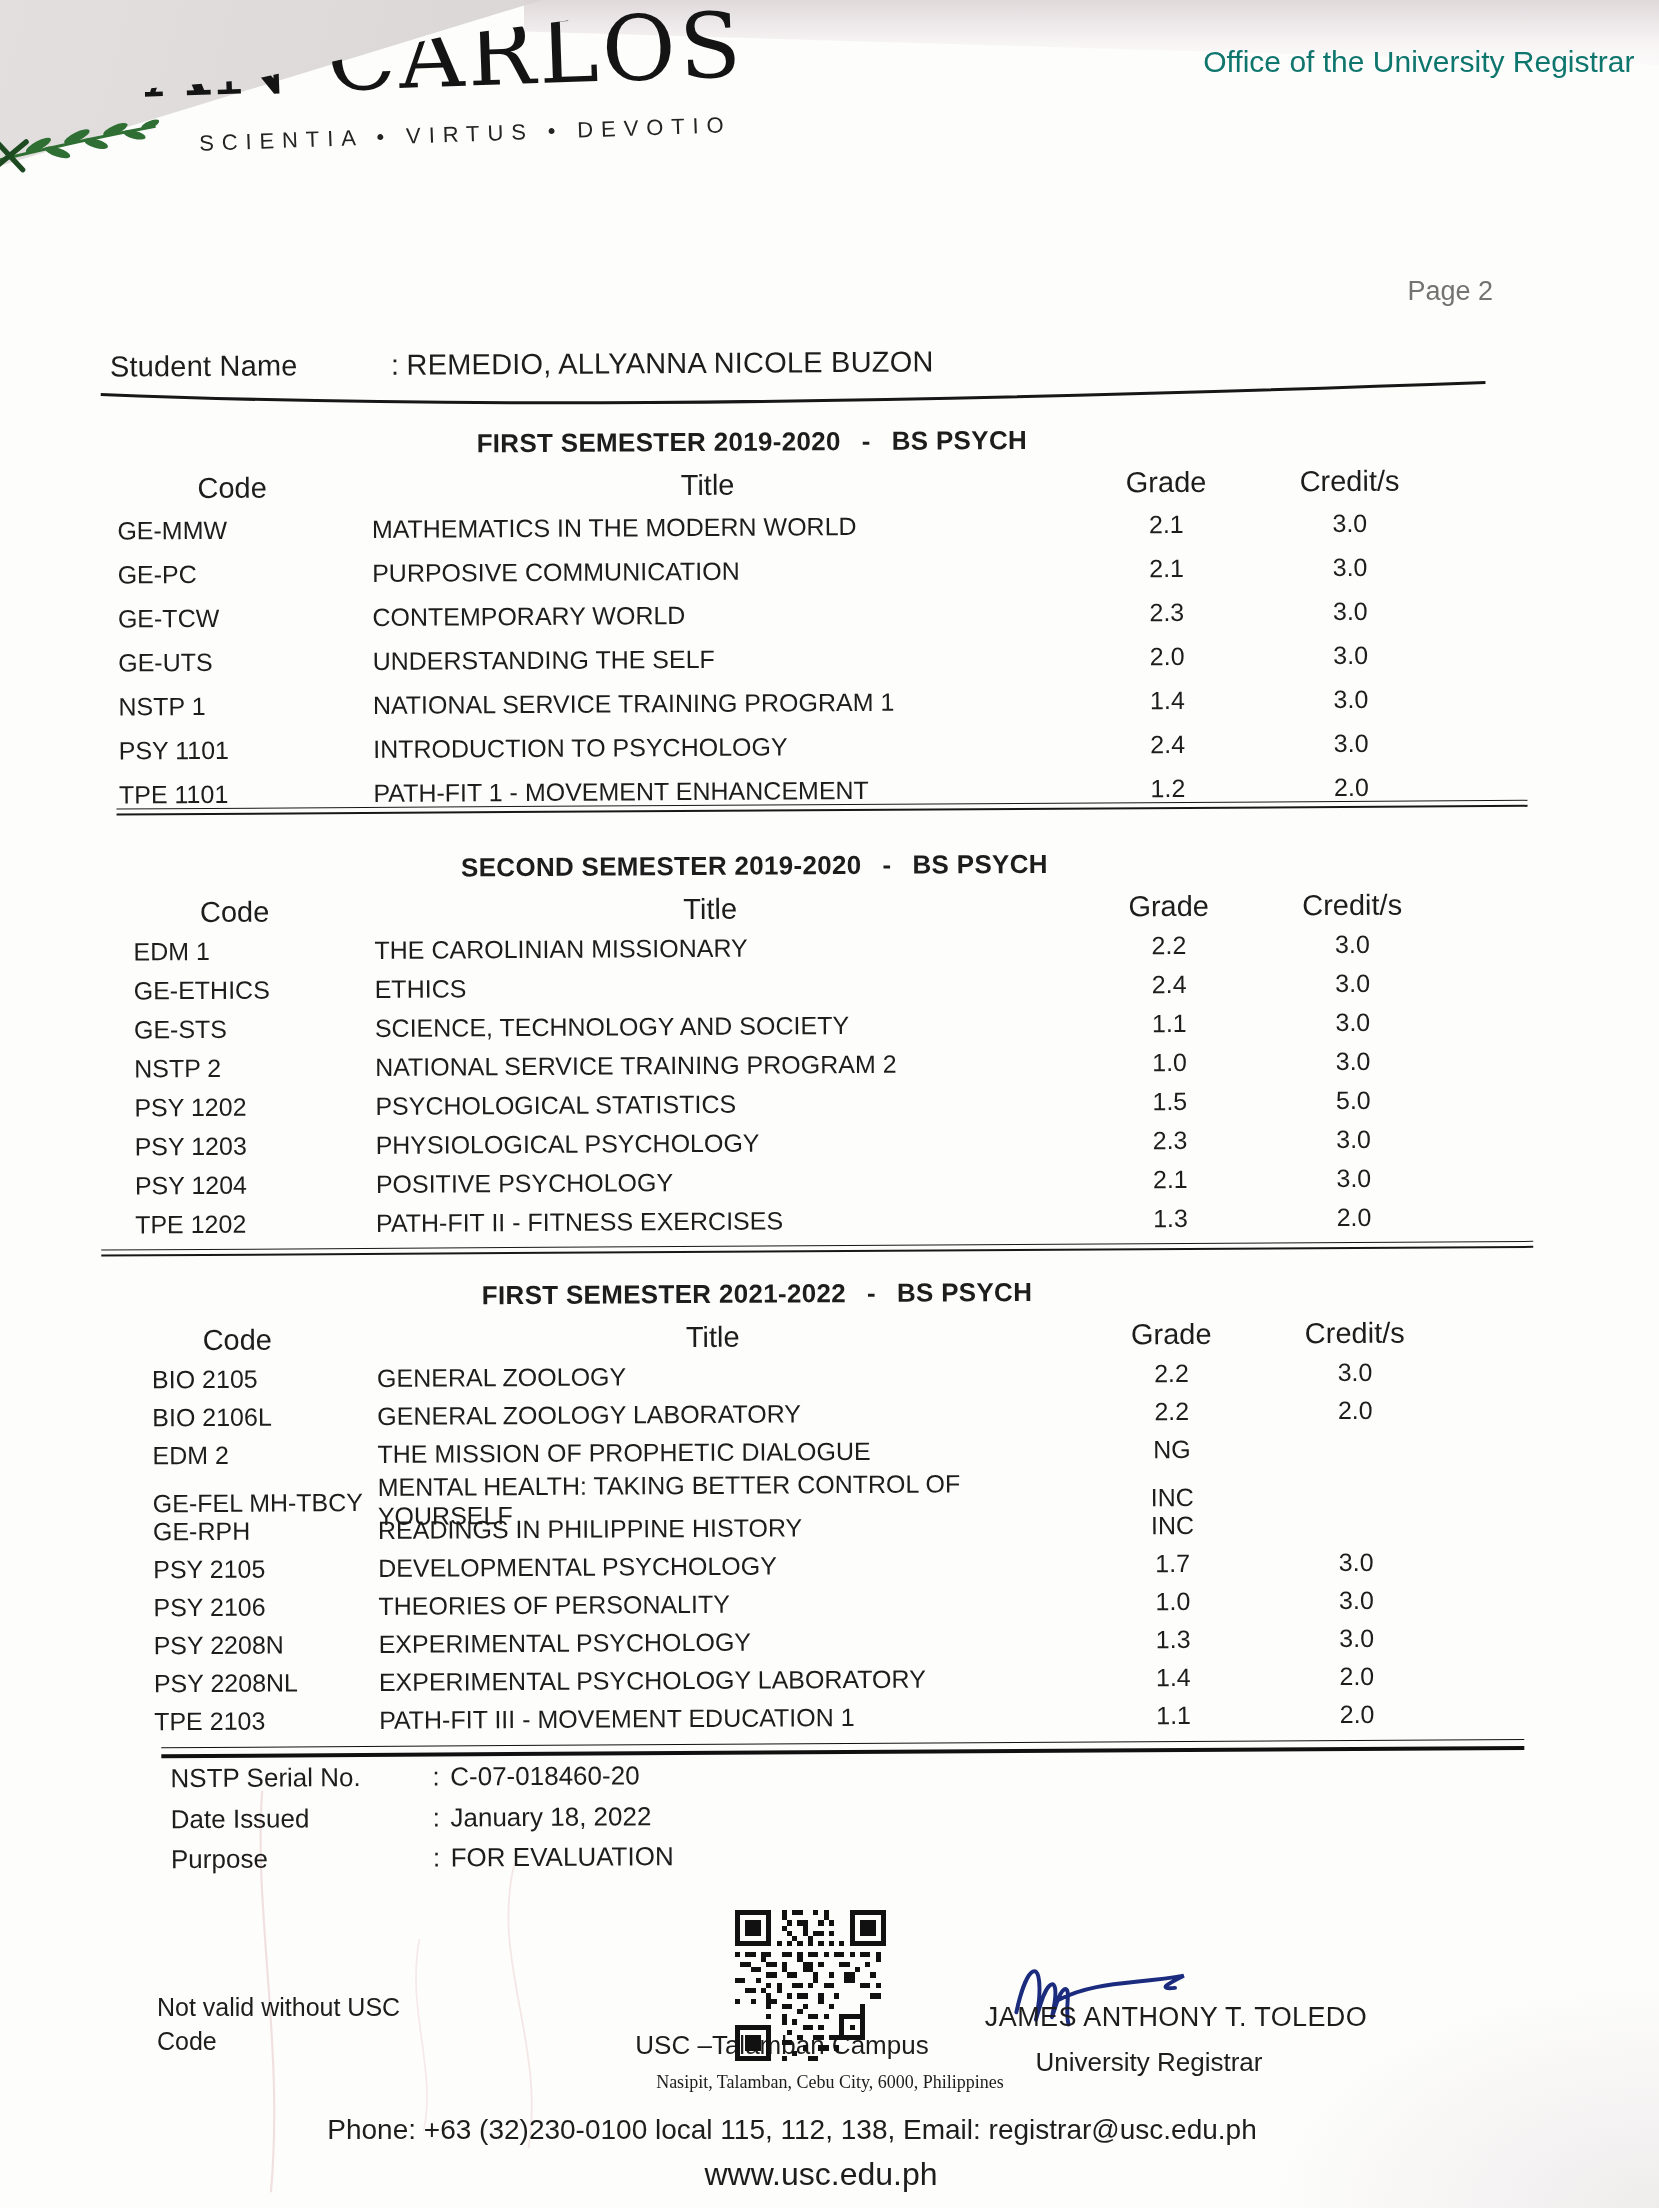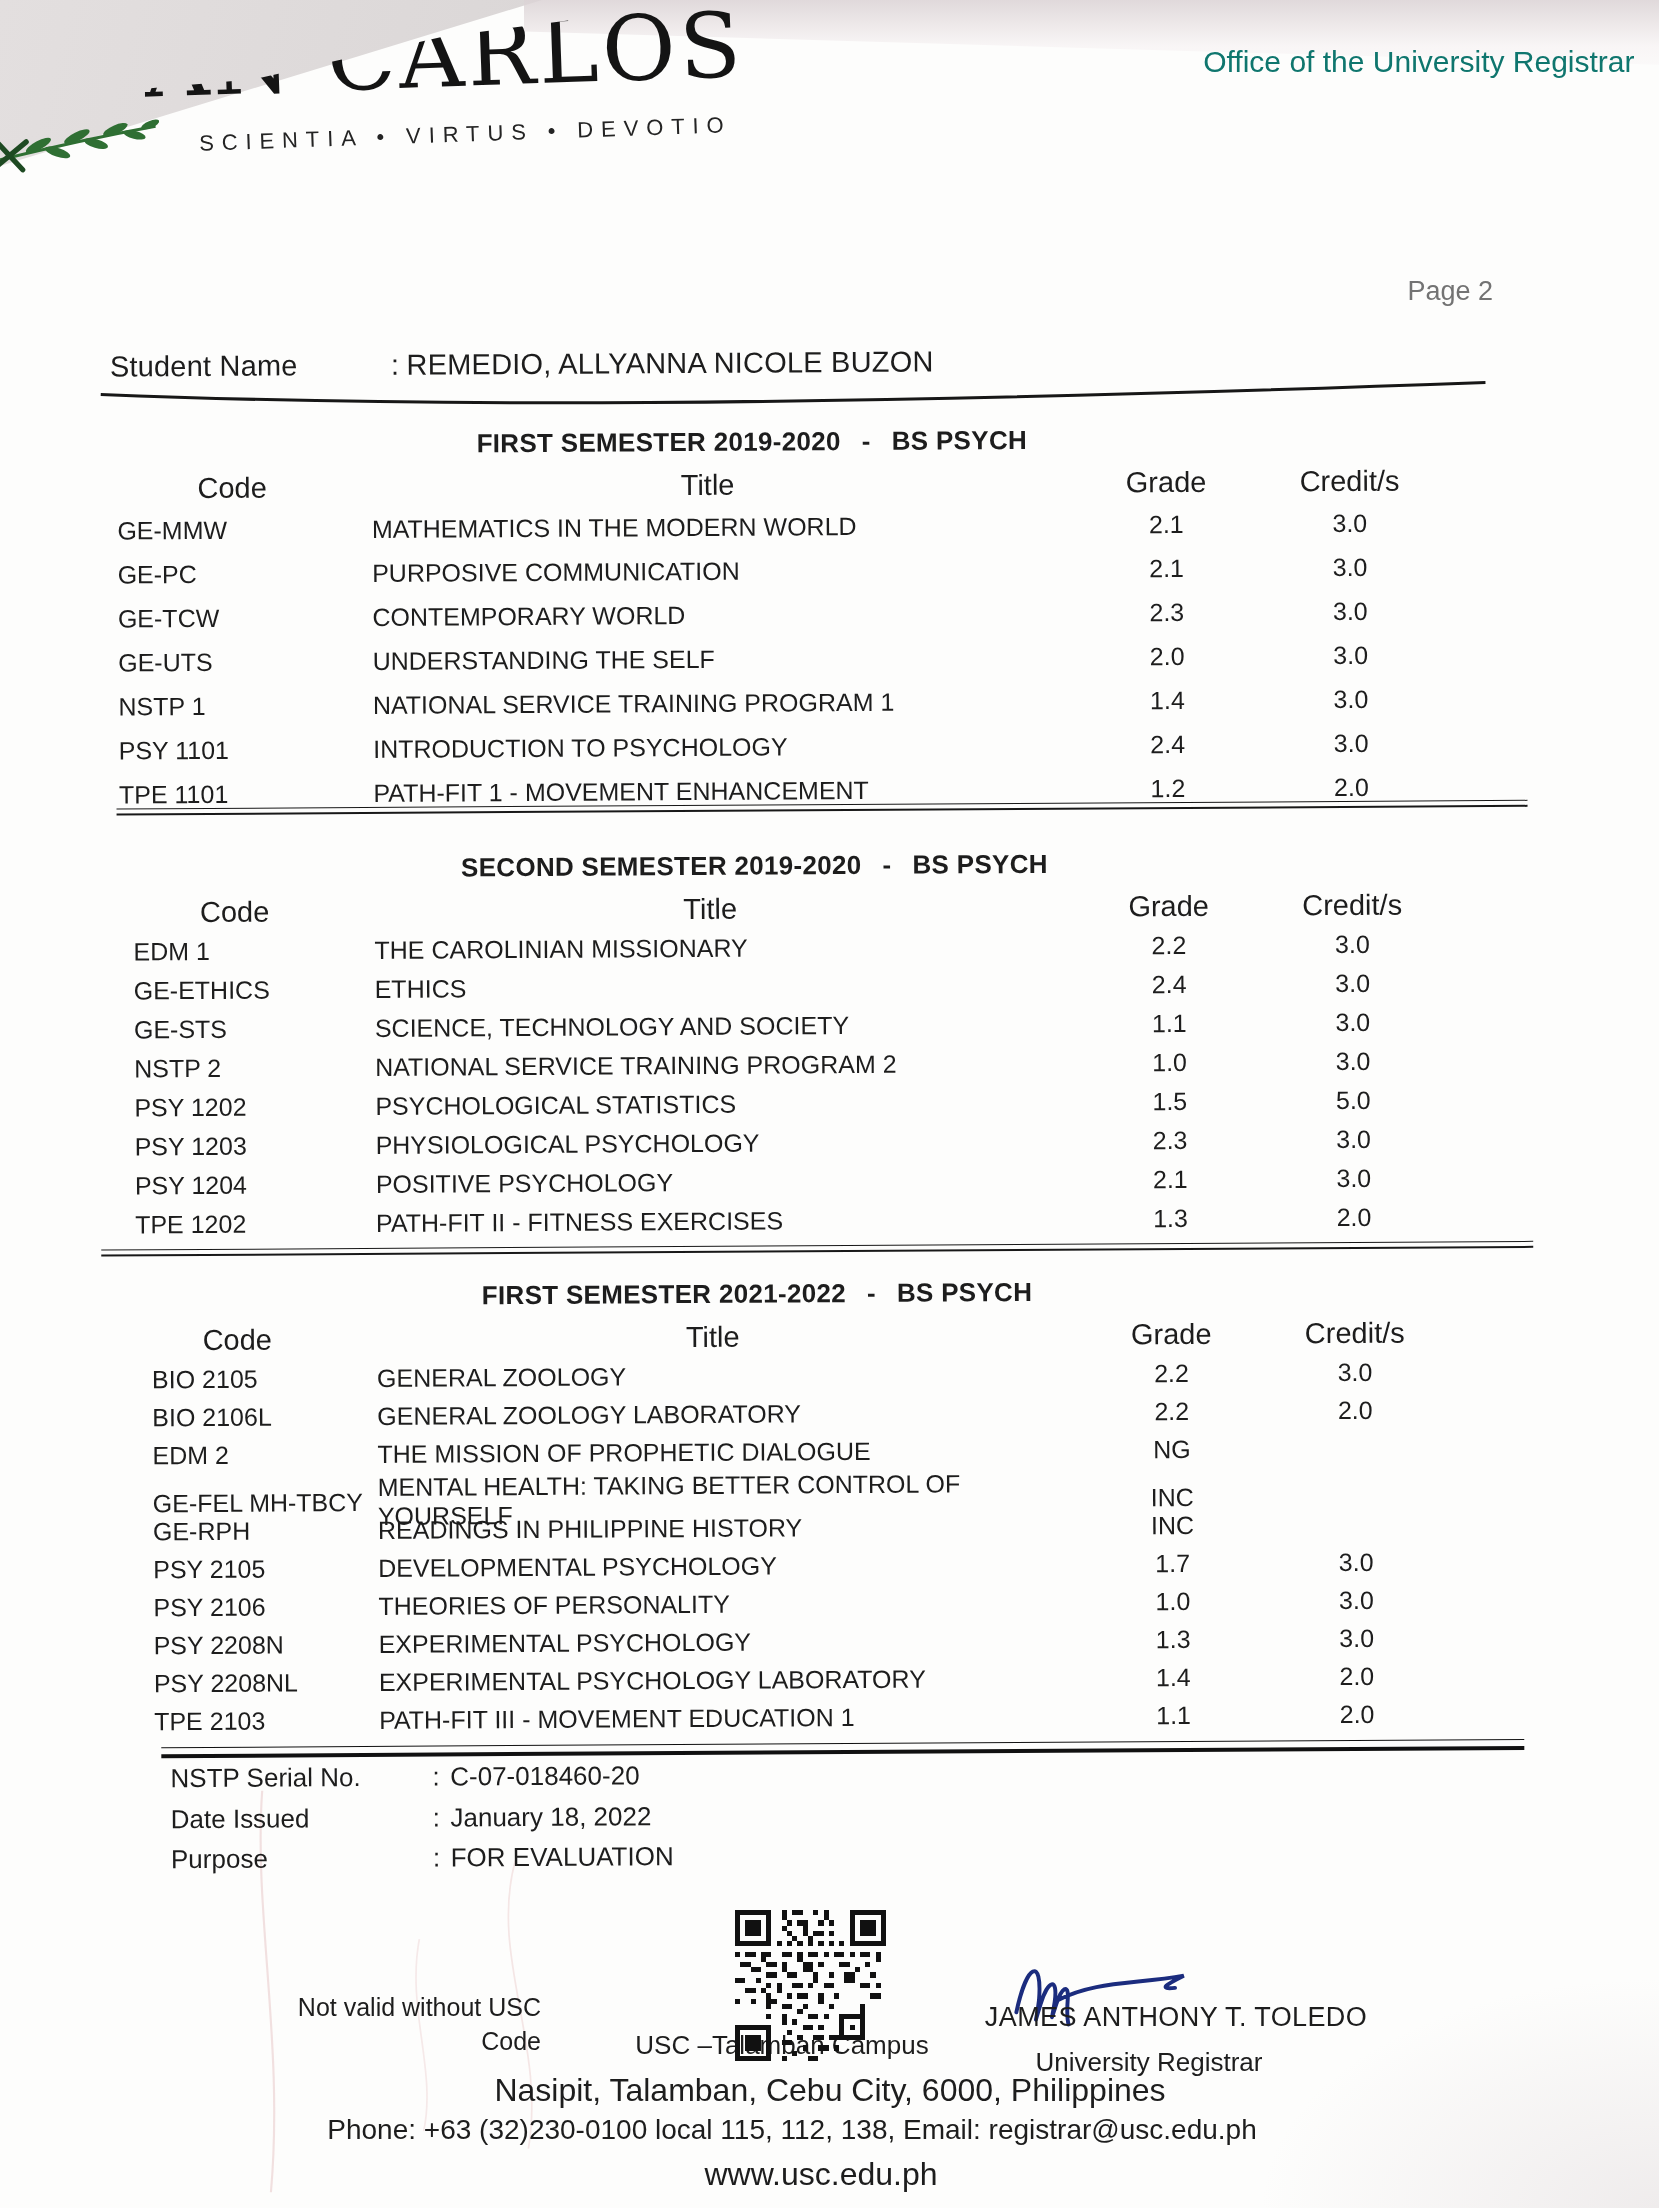--- a/index.html
+++ b/index.html
@@ -60,24 +60,24 @@
   .rule2 { height:7px; border-top:1.7px solid #181818; border-bottom:2.6px solid #181818; }
   .rule2.heavy { height:11.4px; border-top:1.7px solid #111; border-bottom:4.4px solid #111; }
 
   
   .issue-block { left:96px; top:1761px; width:961px; }
   .ifield { display:grid; grid-template-columns:332px auto; font-size:26px; margin-bottom:9.6px; }
   .ifield .flabel { padding-left:70px; }
   .ifield .fcol { display:inline-block; margin-right:10.5px; }
 
   
-  .seal-note { left:157px; top:1990px; width:384px; text-align:right; font-size:25px; line-height:34px; }
+  .seal-note { left:157px; top:1990px; width:384px; text-align:left; font-size:25px; line-height:34px; }
   .qr { left:735px; top:1910px; z-index:3; }
   .campus   { top:2030px; left:782px;  transform:translateX(-50%); font-size:26px; white-space:nowrap; z-index:1; }
-  .address  { top:2072px; left:830px;  transform:translateX(-50%); font-size:32px; white-space:nowrap; }
+  .address  { top:2072px; left:830px;  transform:translateX(-50%); font-size:18px; white-space:nowrap;font-family:Liberation Serif, serif; }
   .phone    { top:2114px; left:792px;  transform:translateX(-50%); font-size:28px; white-space:nowrap; }
   .website  { top:2156px; left:821px;  transform:translateX(-50%); font-size:32px; white-space:nowrap; }
   .sig-svg  { left:1004px; top:1953px; }
   .sig-name { top:2002px; left:1160px; transform:translateX(-50%); font-size:27px; letter-spacing:0.4px; white-space:nowrap;margin-left:16px; }
   .sig-title{ top:2047px; left:1149px; transform:translateX(-50%); font-size:26px; white-space:nowrap; }
 </style>
 </head>
 <body>
 
 <div class="abs art-gray-corner"></div>

